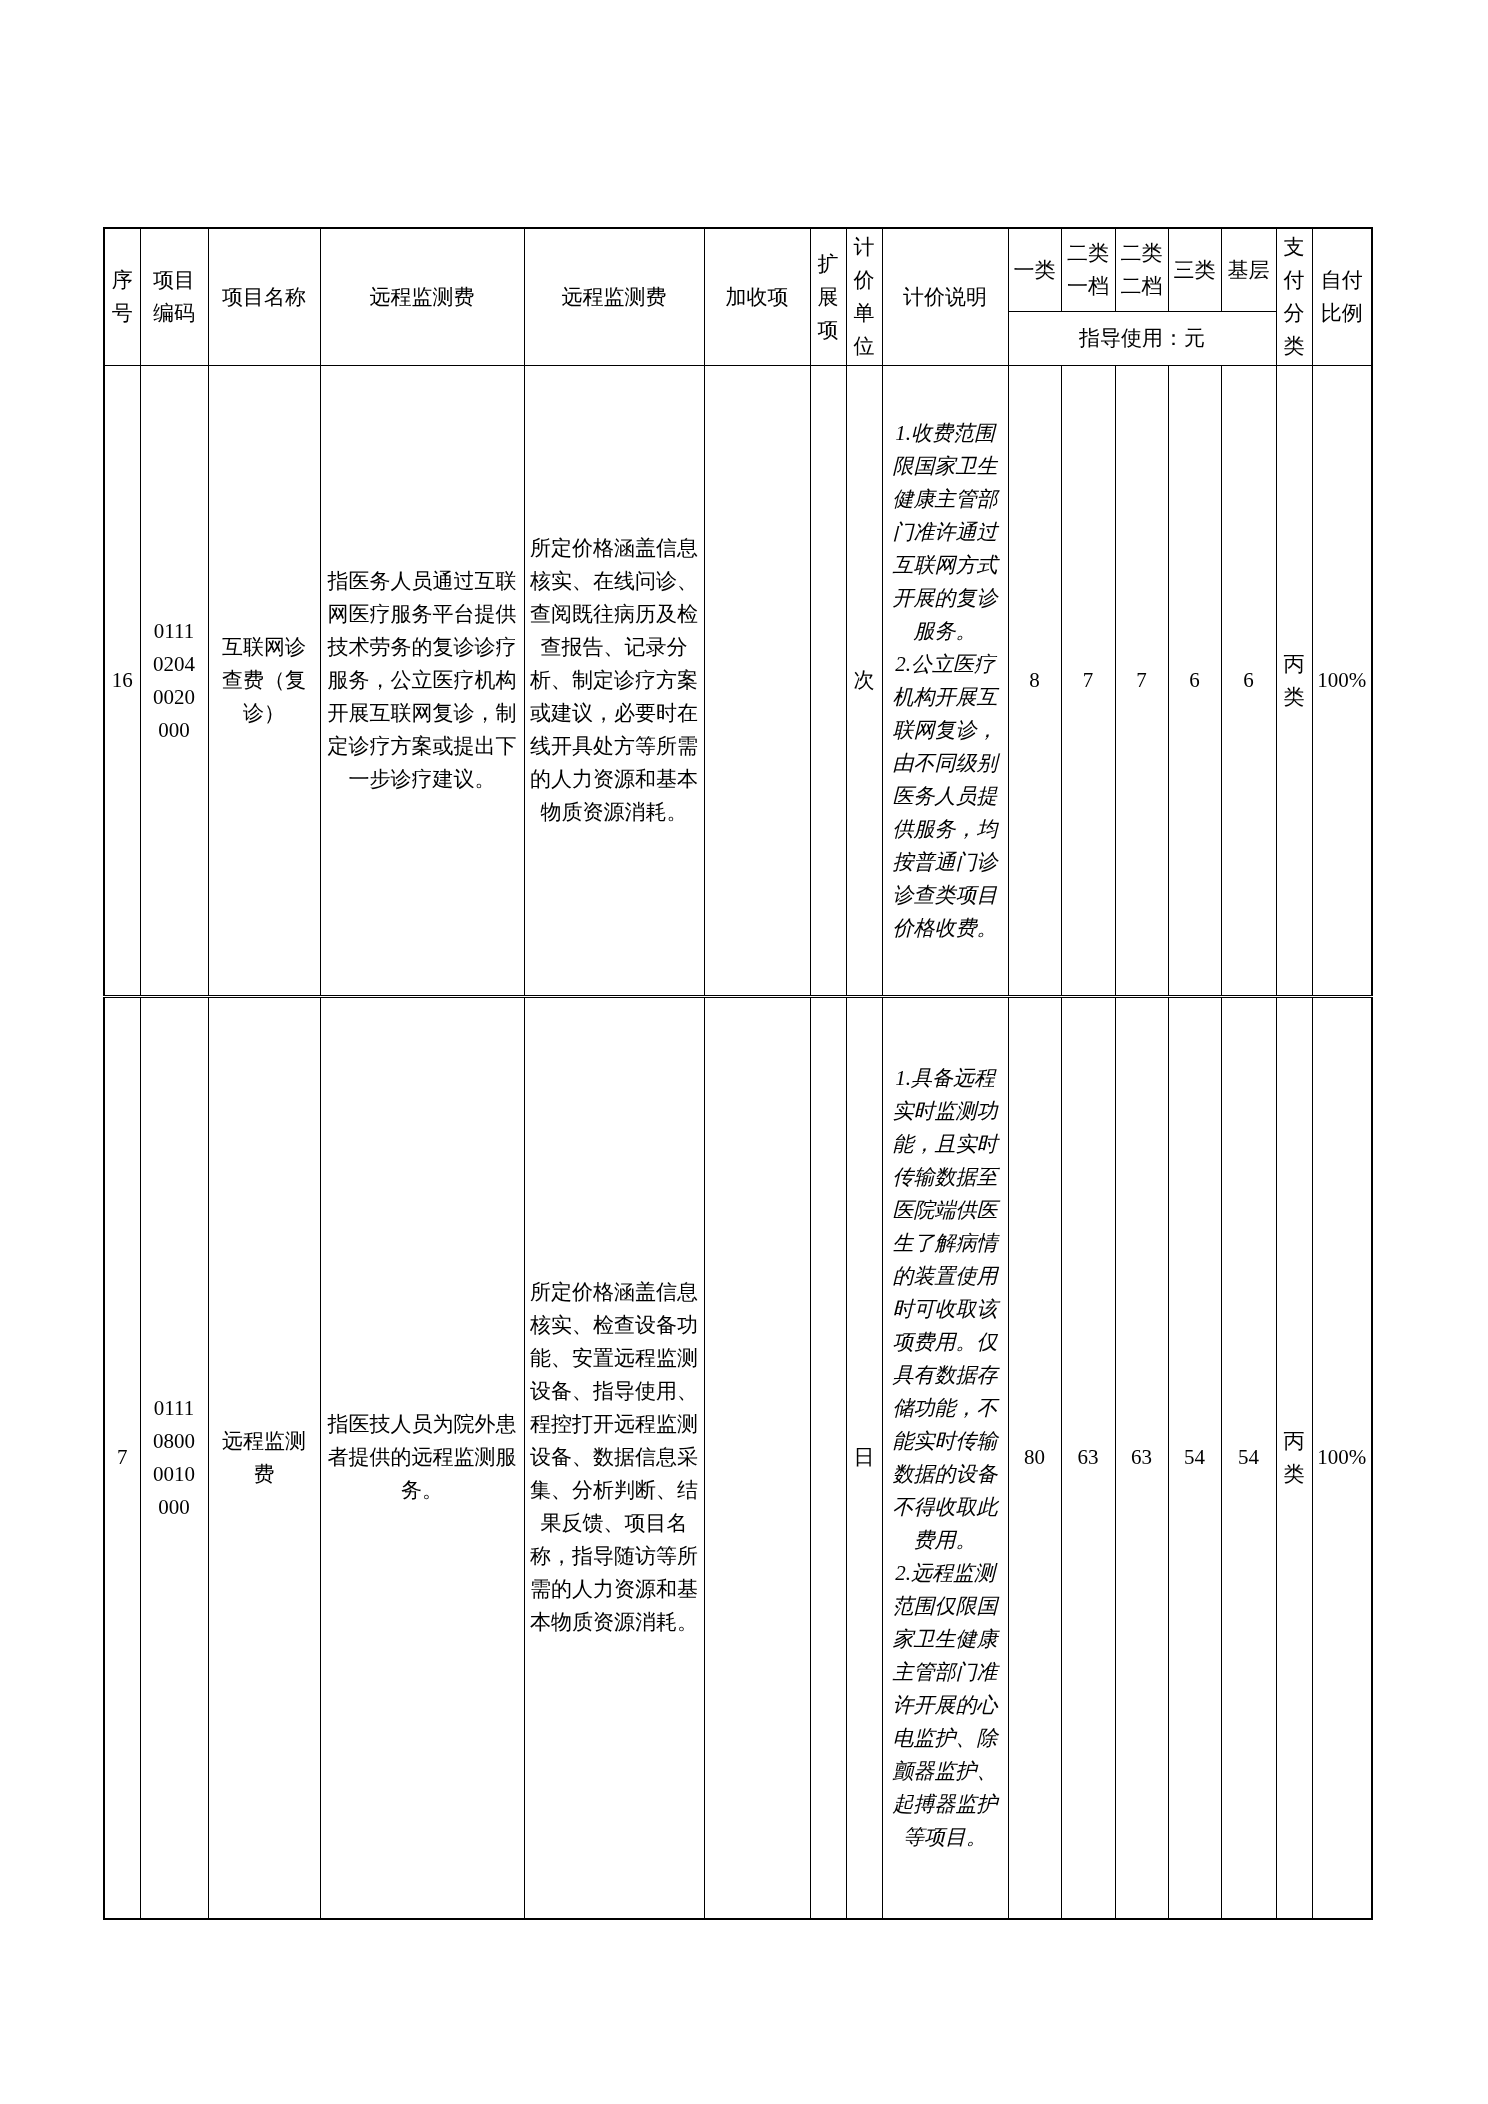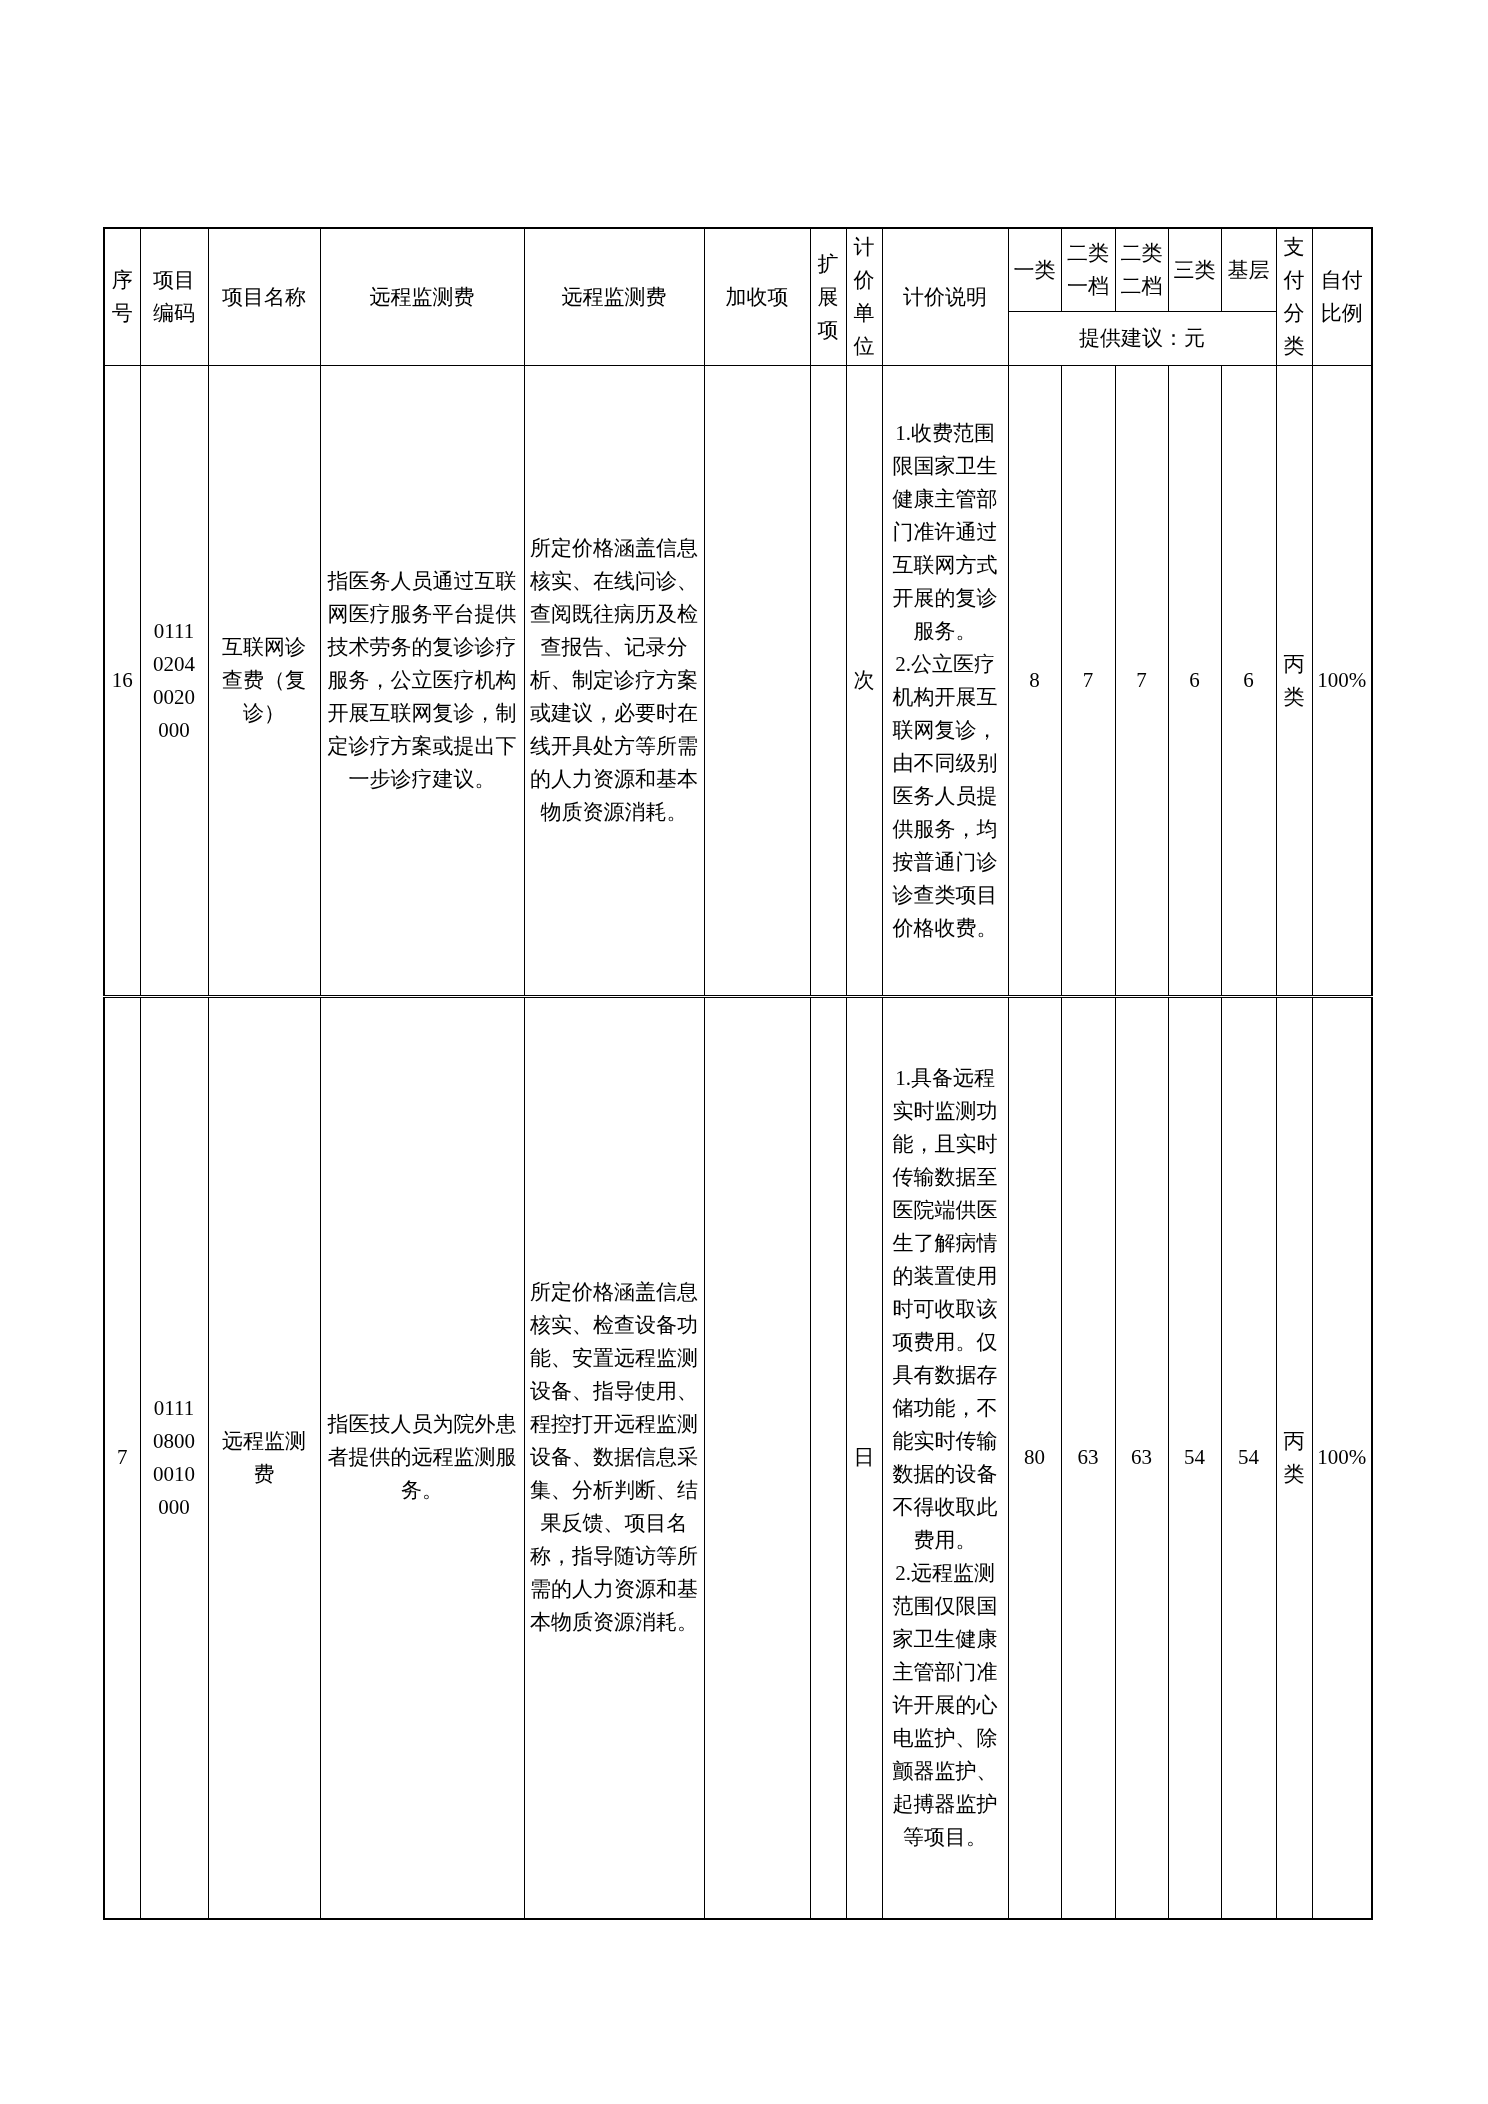--- a/index.html
+++ b/index.html
@@ -44,20 +44,21 @@
     text-align: justify;
     text-justify: inter-ideograph;
     padding: 2px 7px;
   }
   .note-cell {
     vertical-align: top;
     text-align: justify;
     text-justify: inter-ideograph;
     white-space: pre-line;
     padding: 4px 6px 2px 6px;
+    font-style: italic;
   }
   .num-cell { padding: 0 2px; }
   .code-cell { text-align: center; padding: 0 2px; }
   .tight { padding: 0 2px; }
 </style>
 </head>
 <body>
 
 <div class="sheet">
   <table class="price-table">
@@ -107,21 +108,21 @@
       <td class="hdr">基层</td>
       <td rowspan="2" class="hdr pre">支
 付
 分
 类</td>
       <td rowspan="2" class="hdr pre">自付
 比例</td>
     </tr>
 
     <tr style="height:46px">
-      <td colspan="5" class="hdr">提供建议：元</td>
+      <td colspan="5" class="hdr">指导使用：元</td>
     </tr>
 
     <tr style="height:631px">
       <td class="tight">16</td>
       <td class="code-cell pre">0111
 0204
 0020
 000</td>
       <td class="just">互联网诊查费（复诊）</td>
       <td class="just">指医务人员通过互联网医疗服务平台提供技术劳务的复诊诊疗服务，公立医疗机构开展互联网复诊，制定诊疗方案或提出下一步诊疗建议。</td>

